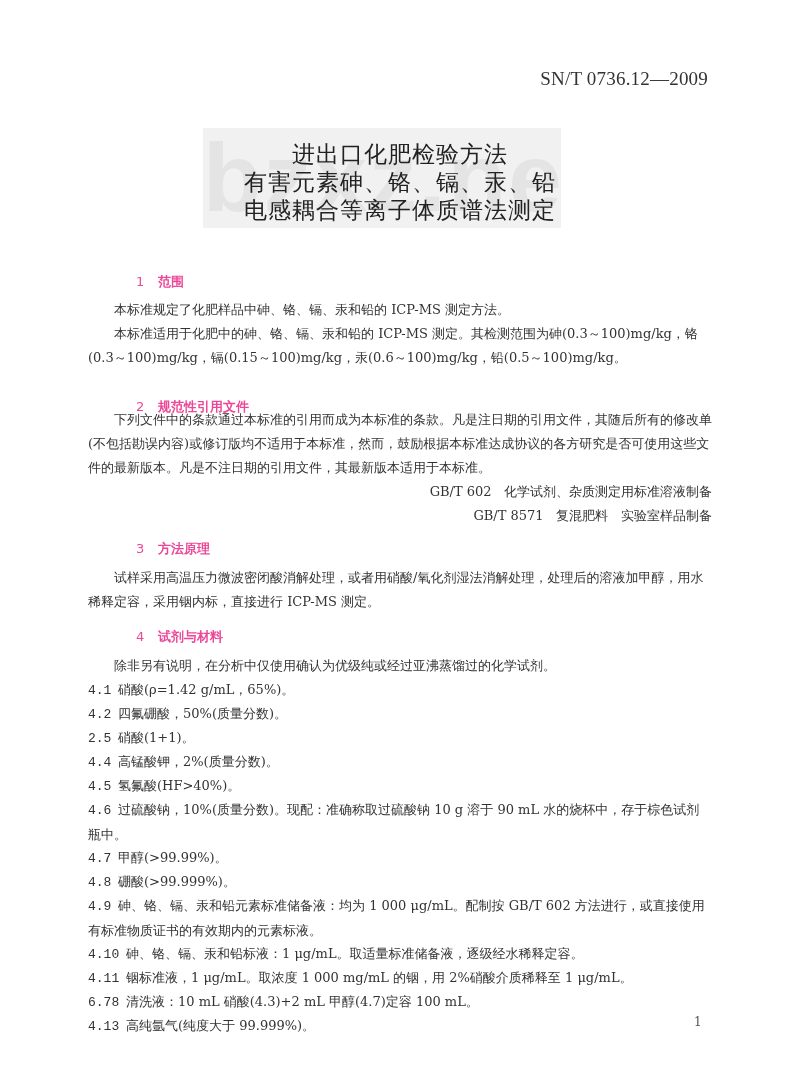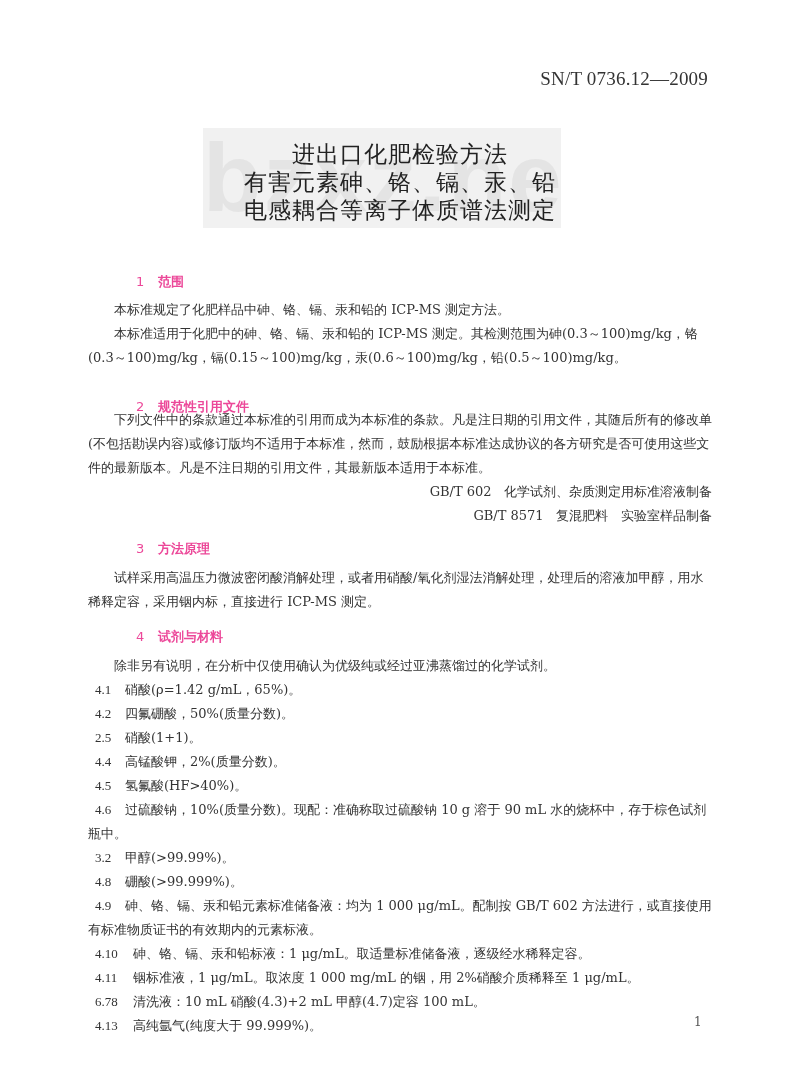--- a/index.html
+++ b/index.html
@@ -12,21 +12,21 @@
                line-height: 100px; color: #e4e4e4; letter-spacing: 2px; text-align: center;
                background: #f1f1f1; overflow: hidden; z-index: 0; }
   .title-block { position: absolute; left: 0; width: 800px; top: 140px; text-align: center; z-index: 1; }
   .title-line { font-family: "DejaVu Sans", sans-serif; font-size: 23px; line-height: 28px; color: #222; letter-spacing: 1px; }
   .content { position: absolute; left: 88px; right: 88px; top: 0; }
   .h { position: absolute; left: 0; font-family: "DejaVu Sans", sans-serif; font-weight: bold; font-size: 13px; color: #ec4899; margin-left: 48px; }
   .h .num { display: inline-block; width: 22px; font-weight: normal; }
   .p { position: absolute; left: 0; right: 0; font-size: 13px; line-height: 24px; color: #333; }
   .indent { text-indent: 26px; }
   .ref { padding-left: 26px; text-align: right; }
-  .item .inum { display: inline-block; font-family: Liberation Serif, serif; width: 30px; color: #333; margin-left: 7px; }
+  .item .inum { display: inline-block; font-family: Liberation Mono, monospace; width: 30px; color: #333; }
   .item .inum.wide { width: 38px; }
   .page-no { position: absolute; left: 694px; top: 1015px; font-size: 12px; color: #555; }
 </style>
 </head>
 <body>
 
 <div class="std-no">SN/T 0736.12—2009</div>
 
 <div class="watermark">bzxz.net</div>
 
@@ -64,21 +64,21 @@
     <span class="num">4</span><span>试剂与材料</span>
   </div>
   <div class="p indent" style="top:654px">除非另有说明，在分析中仅使用确认为优级纯或经过亚沸蒸馏过的化学试剂。</div>
 
   <div class="p item" style="top:678px"><span class="inum">4.1</span><span>硝酸(ρ=1.42 g/mL，65%)。</span></div>
   <div class="p item" style="top:702px"><span class="inum">4.2</span><span>四氟硼酸，50%(质量分数)。</span></div>
   <div class="p item" style="top:726px"><span class="inum">2.5</span><span>硝酸(1+1)。</span></div>
   <div class="p item" style="top:750px"><span class="inum">4.4</span><span>高锰酸钾，2%(质量分数)。</span></div>
   <div class="p item" style="top:774px"><span class="inum">4.5</span><span>氢氟酸(HF&gt;40%)。</span></div>
   <div class="p item" style="top:798px"><span class="inum">4.6</span><span>过硫酸钠，10%(质量分数)。现配：准确称取过硫酸钠 10 g 溶于 90 mL 水的烧杯中，存于棕色试剂瓶中。</span></div>
-  <div class="p item" style="top:846px"><span class="inum">3.2</span><span>甲醇(&gt;99.99%)。</span></div>
+  <div class="p item" style="top:846px"><span class="inum">4.7</span><span>甲醇(&gt;99.99%)。</span></div>
   <div class="p item" style="top:870px"><span class="inum">4.8</span><span>硼酸(&gt;99.999%)。</span></div>
   <div class="p item" style="top:894px"><span class="inum">4.9</span><span>砷、铬、镉、汞和铅元素标准储备液：均为 1 000 μg/mL。配制按 GB/T 602 方法进行，或直接使用有标准物质证书的有效期内的元素标液。</span></div>
   <div class="p item" style="top:942px"><span class="inum wide">4.10</span><span>砷、铬、镉、汞和铅标液：1 μg/mL。取适量标准储备液，逐级经水稀释定容。</span></div>
   <div class="p item" style="top:966px"><span class="inum wide">4.11</span><span>铟标准液，1 μg/mL。取浓度 1 000 mg/mL 的铟，用 2%硝酸介质稀释至 1 μg/mL。</span></div>
   <div class="p item" style="top:990px"><span class="inum wide">6.78</span><span>清洗液：10 mL 硝酸(4.3)+2 mL 甲醇(4.7)定容 100 mL。</span></div>
   <div class="p item" style="top:1014px"><span class="inum wide">4.13</span><span>高纯氩气(纯度大于 99.999%)。</span></div>
 </div>
 
 <div class="page-no">1</div>
 

